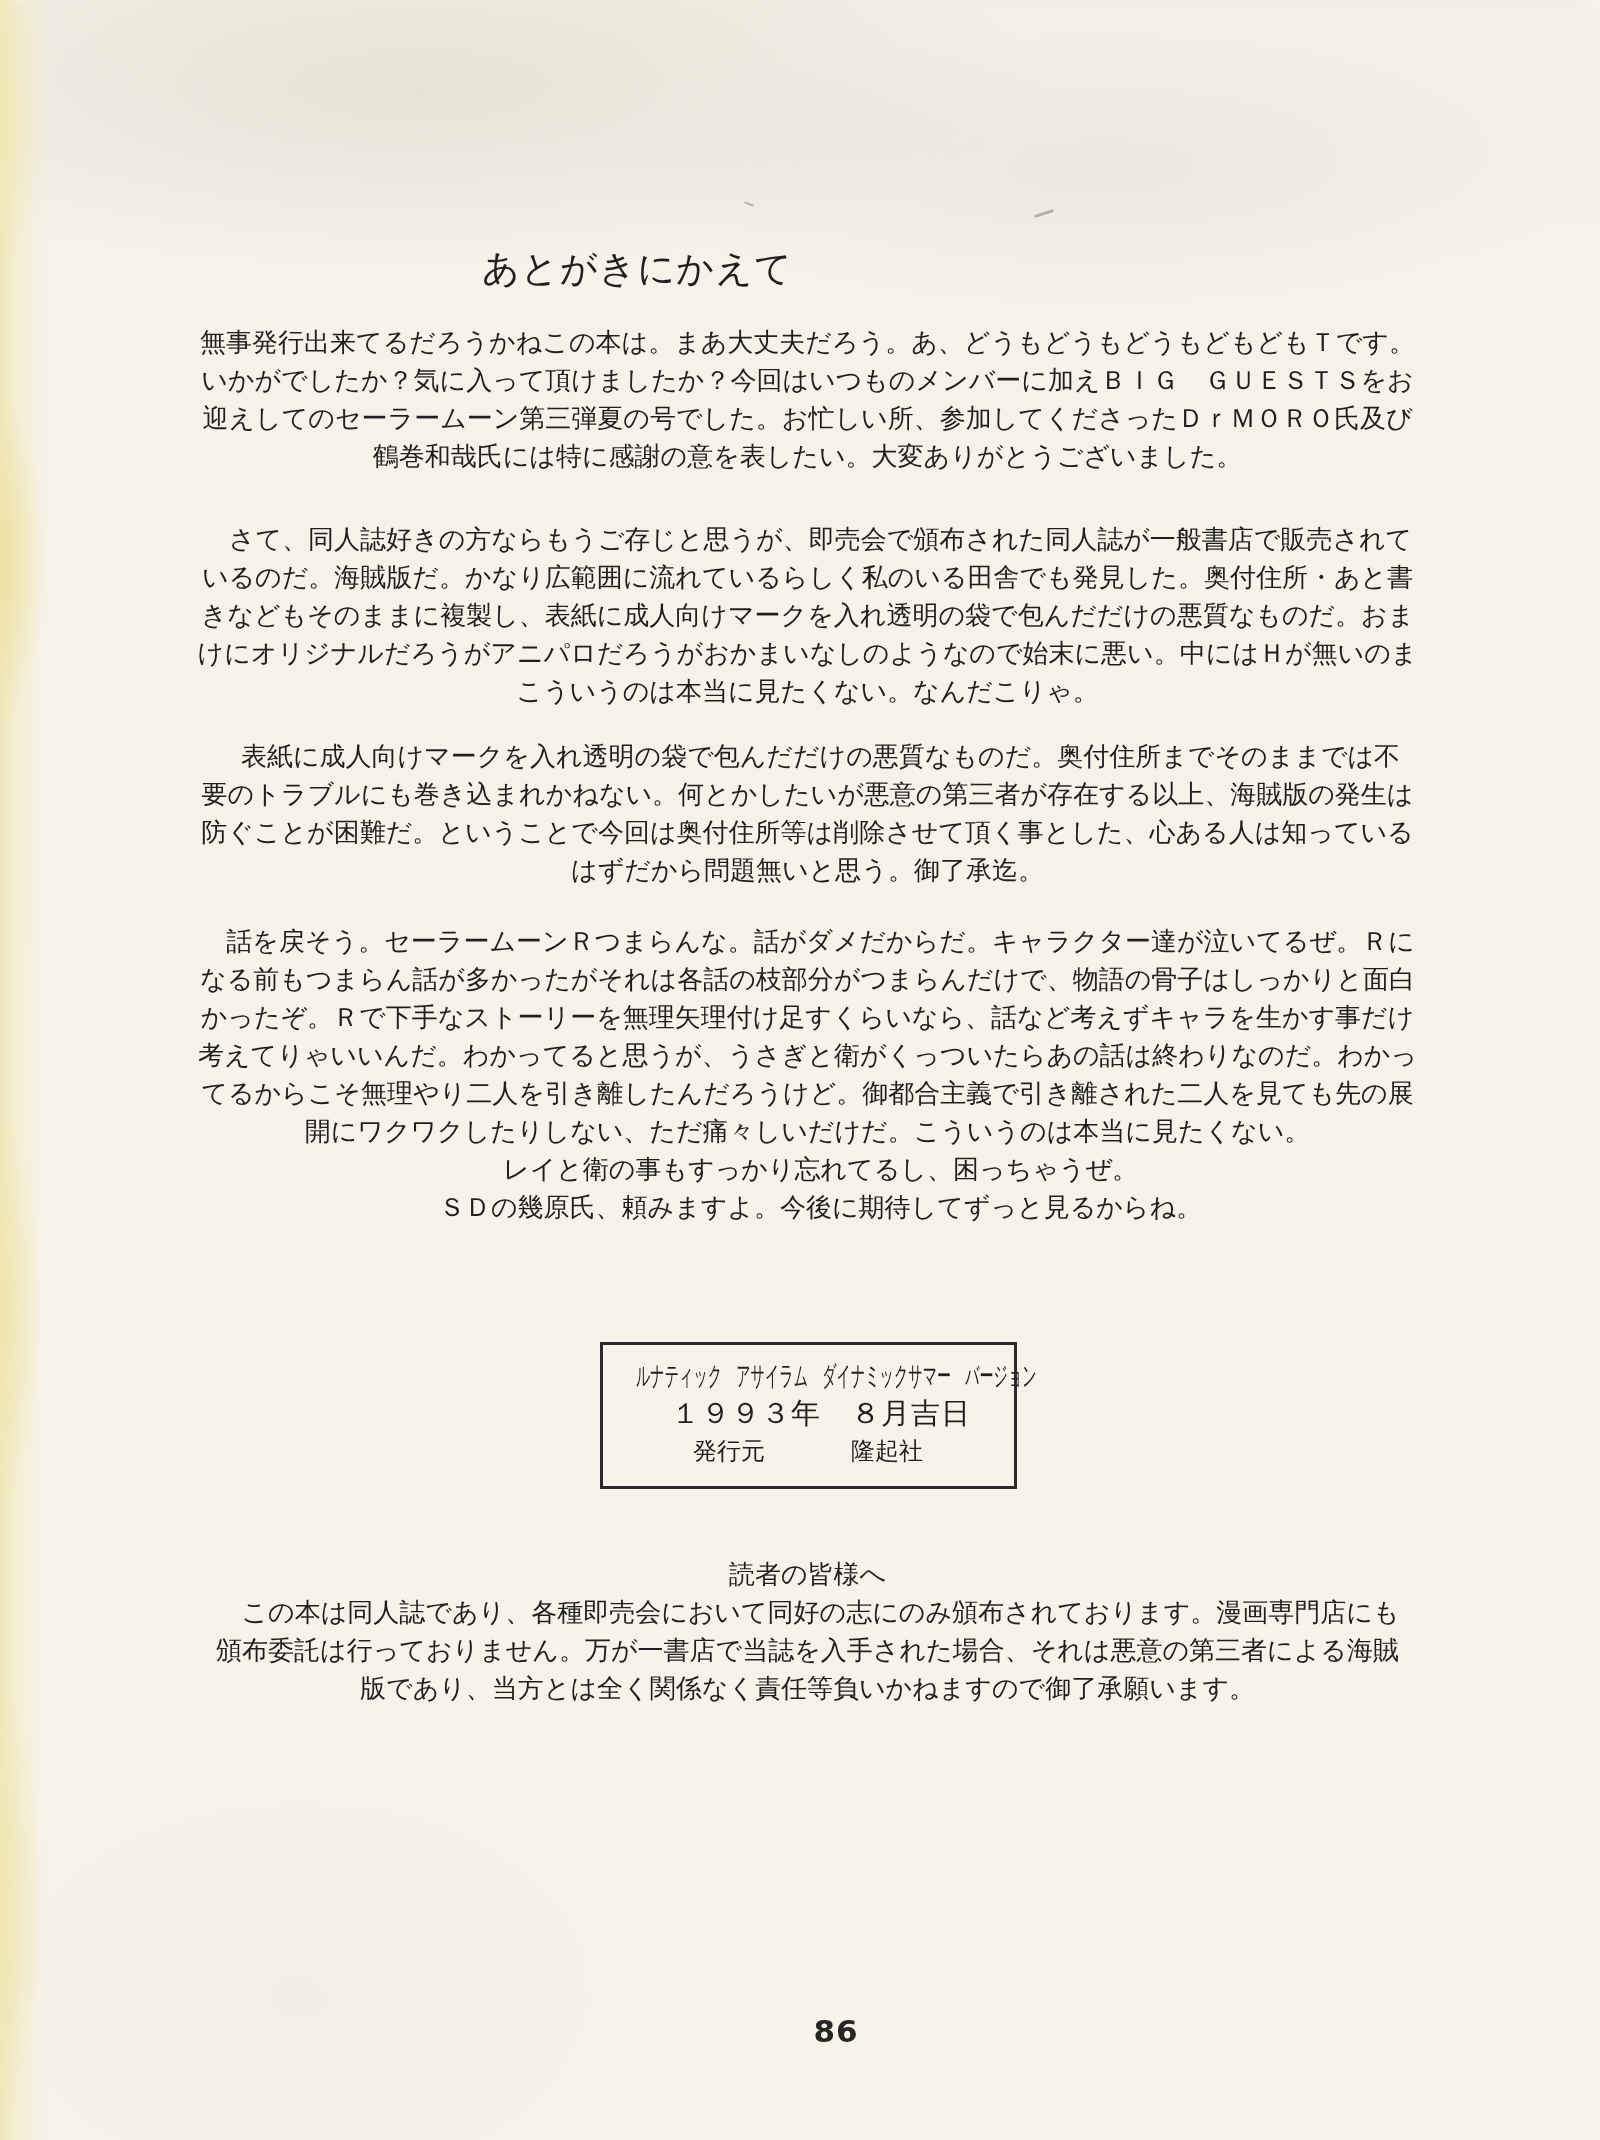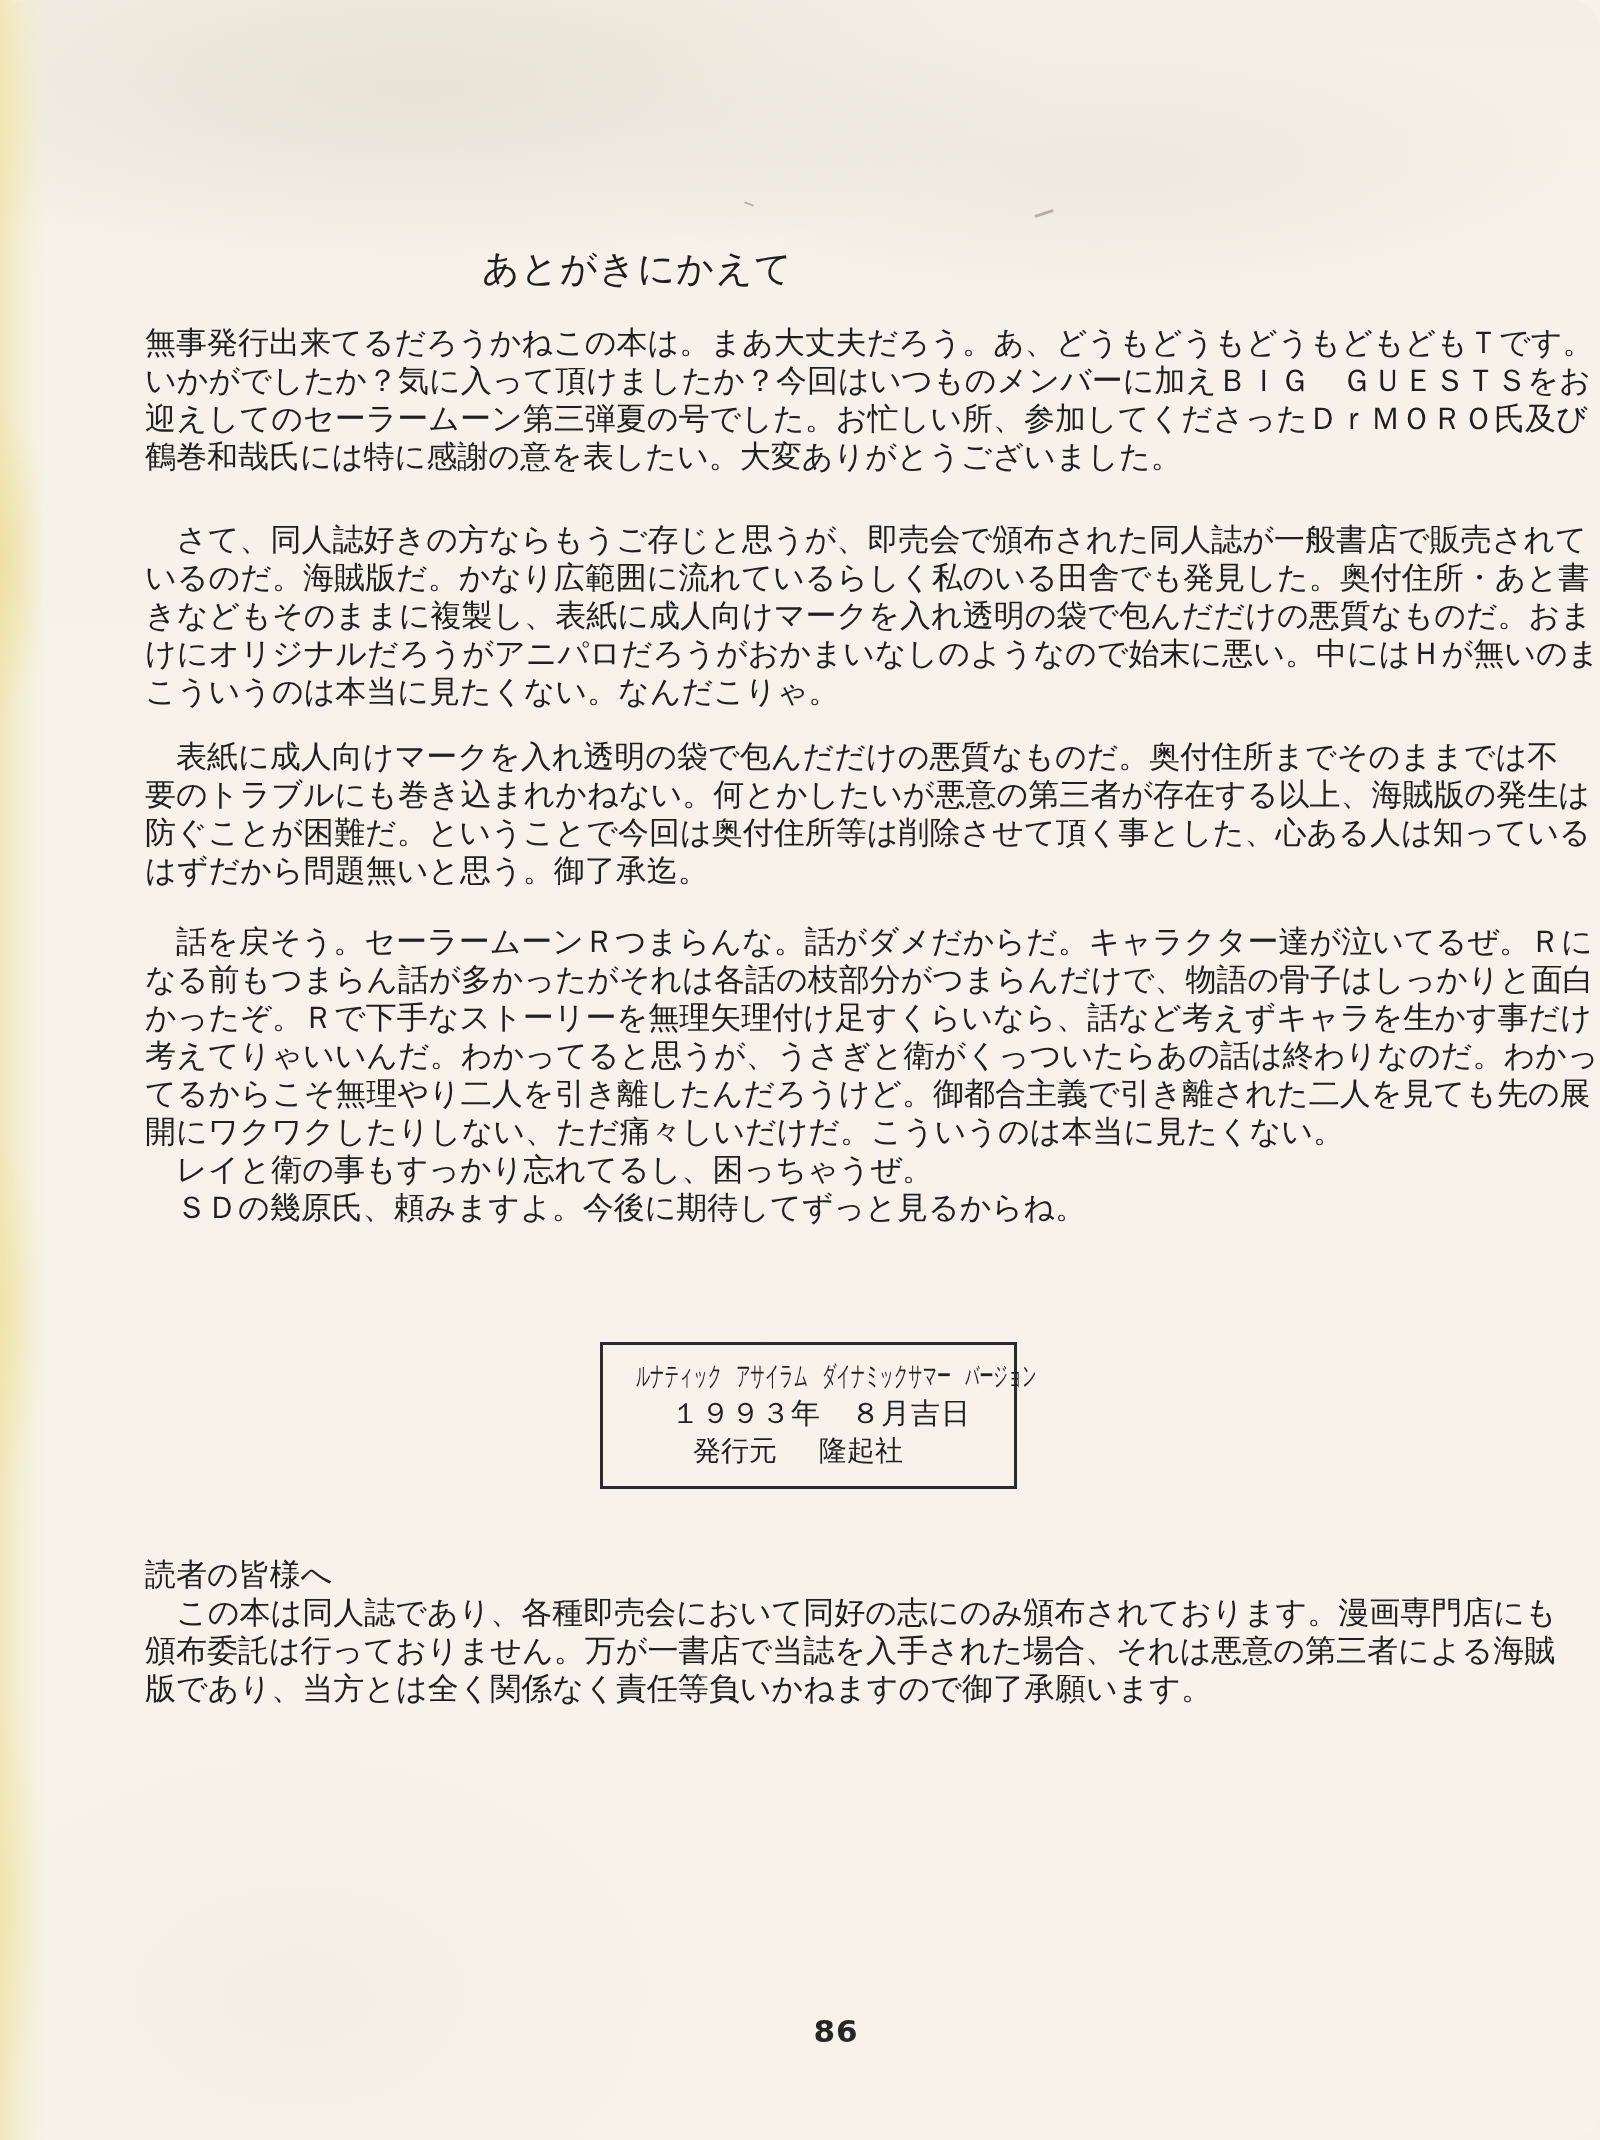--- a/index.html
+++ b/index.html
@@ -30,42 +30,42 @@
   }
   .speck { position: absolute; background: rgba(110,105,95,0.45); border-radius: 2px; }
   .speck.s1 { left: 1034px; top: 212px; width: 20px; height: 3px; transform: rotate(-18deg); }
   .speck.s2 { left: 744px;  top: 203px; width: 10px; height: 2px; transform: rotate(20deg); }
 
   .title {
     position: absolute; top: 244px; left: 482px;
     font-size: 37px; letter-spacing: 1px; white-space: nowrap; font-weight: 500;
   }
   .para { position: absolute; left: 145px; width: 1325px; }
-  .line { white-space: nowrap; font-size: 31px; line-height: 38px; height: 38px; }
+  .line { white-space: nowrap; font-size: 26px; line-height: 38px; height: 38px; text-align: center; }
   #para1 { top: 324px; }
   #para2 { top: 521px; }
   #para3 { top: 738px; }
   #para4 { top: 923px; }
 
   .colophon {
     position: absolute; left: 600px; top: 1342px;
     width: 411px; height: 141px;
     border: 3px solid #2b2b2b;
   }
   .colophon-series {
     margin: 16px 0 0 33px; font-size: 27px; line-height: 30px;
     white-space: nowrap; transform: scaleX(0.52); transform-origin: left center;
   }
   .colophon-date {
     margin: 5px 0 0 68px; font-size: 29px; line-height: 34px;
     letter-spacing: 1px; white-space: nowrap;
   }
   .colophon-pub {
-    margin: 3px 0 0 90px; font-size: 28px; line-height: 36px;
-    white-space: nowrap; display: flex; gap: 42px;
+    margin: 3px 0 0 90px; font-size: 24px; line-height: 36px;
+    white-space: nowrap; display: flex; gap: 86px;
   }
 
   .readers { position: absolute; left: 145px; top: 1556px; width: 1325px; }
 
   .page-num {
     position: absolute; top: 2013px; left: 0; width: 1600px; text-align: center;
     font-family: "DejaVu Sans", "Liberation Sans", sans-serif;
     font-weight: bold; font-size: 31px; letter-spacing: 1px; color: #262626; margin-left: 36px;
   }
 </style>

